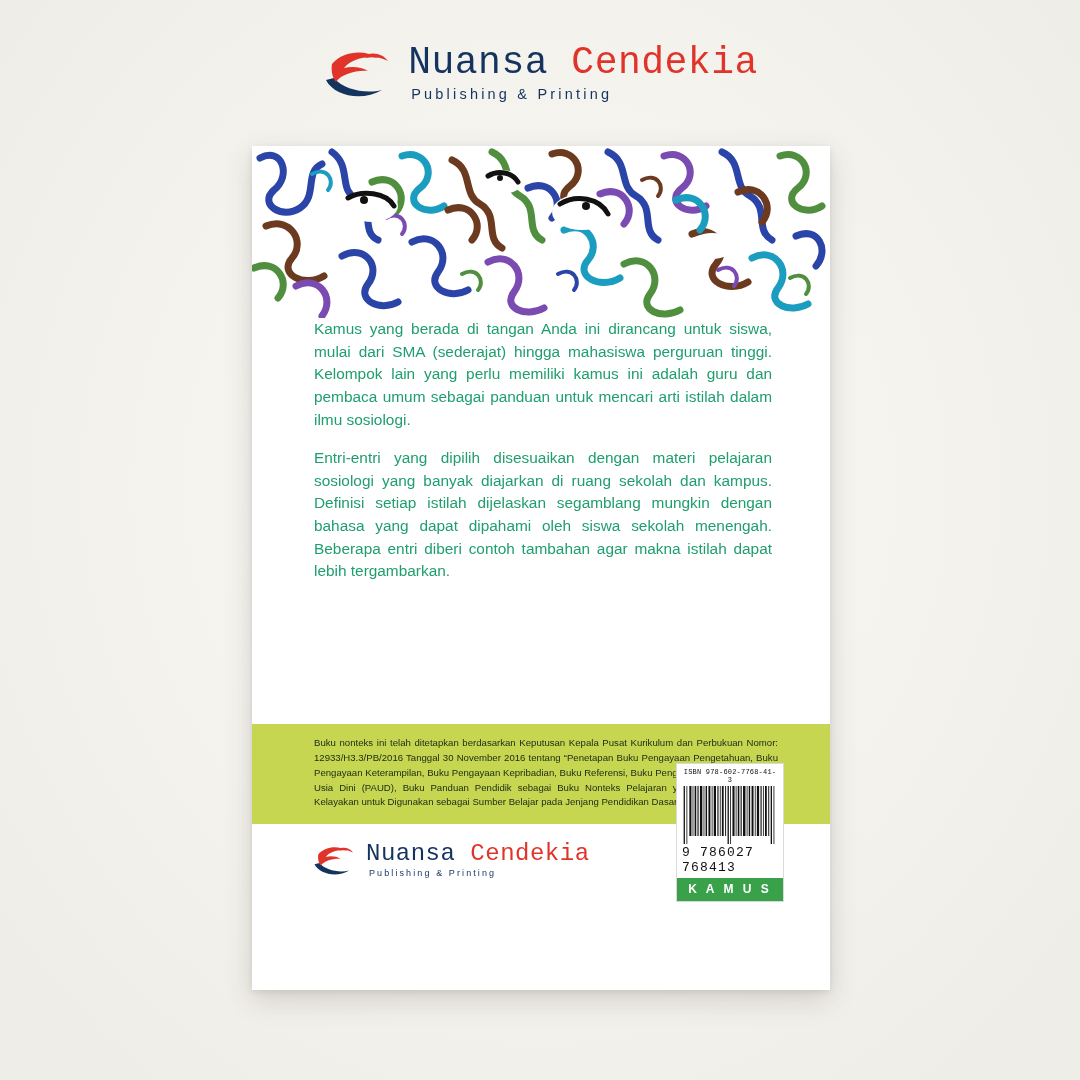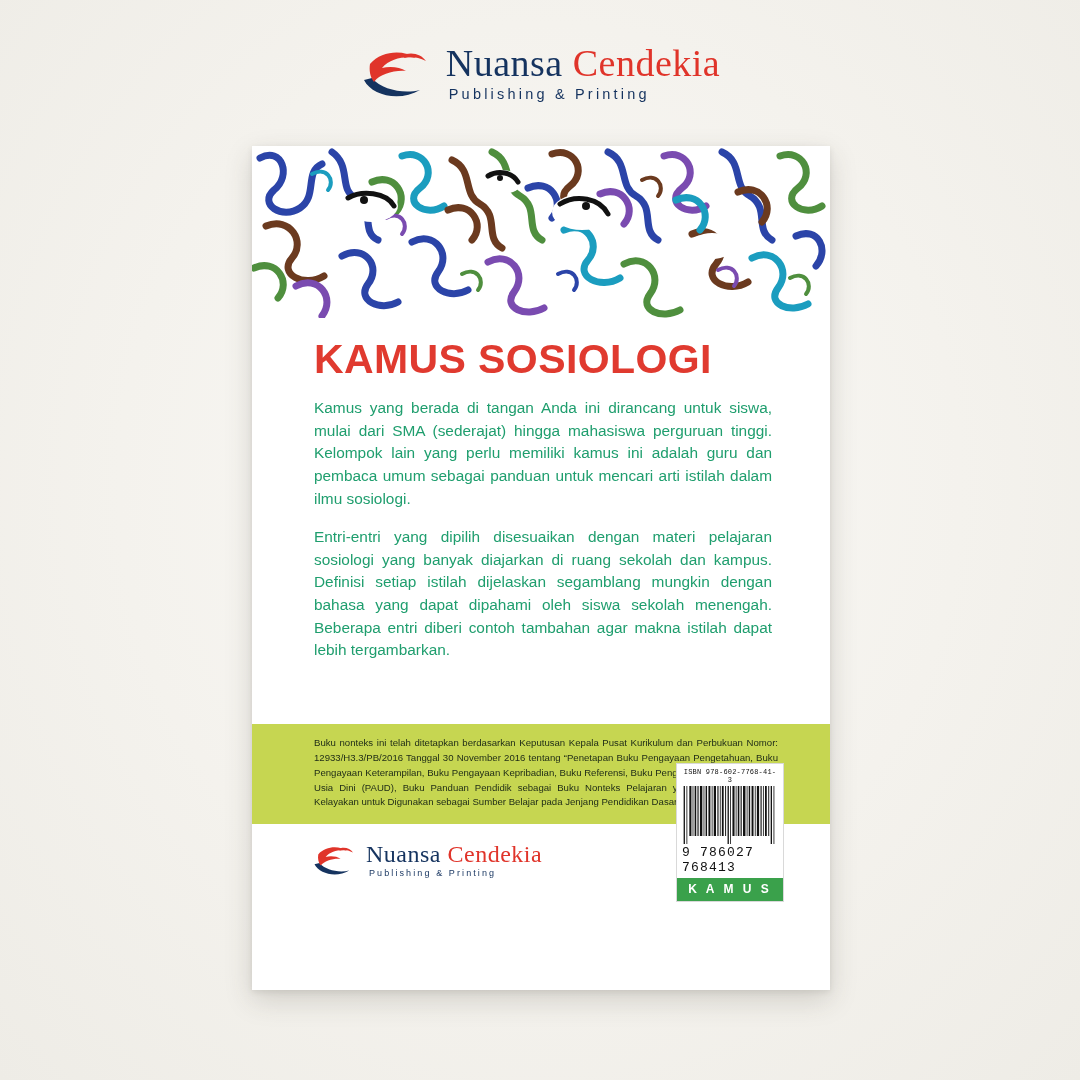--- a/index.html
+++ b/index.html
@@ -40,21 +40,21 @@
     width: 74px;
     height: 58px;
     flex: none;
   }
   .logo-text {
     display: flex;
     flex-direction: column;
     line-height: 1;
   }
   .logo-title {
-    font-family: Liberation Serif, serif;
+    font-family: Liberation Mono, monospace;
     font-size: 38px;
     letter-spacing: 0.5px;
     color: #15335f;
     font-weight: 400;
   }
   .logo-title .red {
     color: #e0342a;
   }
   .logo-sub {
     font-family: Liberation Sans, sans-serif;
@@ -266,21 +266,20 @@
         </g>
         <g fill="#111111">
           <circle cx="112" cy="54" r="4"></circle>
           <circle cx="334" cy="60" r="4"></circle>
           <circle cx="248" cy="32" r="3"></circle>
         </g>
       </svg>
     </div>
 
     <div class="content">
-      <div class="book-title">KAMUS SOSIOLOGI</div>
       <div class="blurb">
         <p>Kamus yang berada di tangan Anda ini dirancang untuk siswa, mulai dari SMA (sederajat) hingga mahasiswa perguruan tinggi. Kelompok lain yang perlu memiliki kamus ini adalah guru dan pembaca umum sebagai panduan untuk mencari arti istilah dalam ilmu sosiologi.</p>
         <p>Entri-entri yang dipilih disesuaikan dengan materi pelajaran sosiologi yang banyak diajarkan di ruang sekolah dan kampus. Definisi setiap istilah dijelaskan segamblang mungkin dengan bahasa yang dapat dipahami oleh siswa sekolah menengah. Beberapa entri diberi contoh tambahan agar makna istilah dapat lebih tergambarkan.</p>
       </div>
     </div>
 
     <div class="notice">
       <p>Buku nonteks ini telah ditetapkan berdasarkan Keputusan Kepala Pusat Kurikulum dan Perbukuan Nomor: 12933/H3.3/PB/2016 Tanggal 30 November 2016 tentang “Penetapan Buku Pengayaan Pengetahuan, Buku Pengayaan Keterampilan, Buku Pengayaan Kepribadian, Buku Referensi, Buku Pengayaan Pendidikan Anak Usia Dini (PAUD), Buku Panduan Pendidik sebagai Buku Nonteks Pelajaran yang Memenuhi Syarat Kelayakan untuk Digunakan sebagai Sumber Belajar pada Jenjang Pendidikan Dasar dan Menengah.”</p>
     </div>
 

